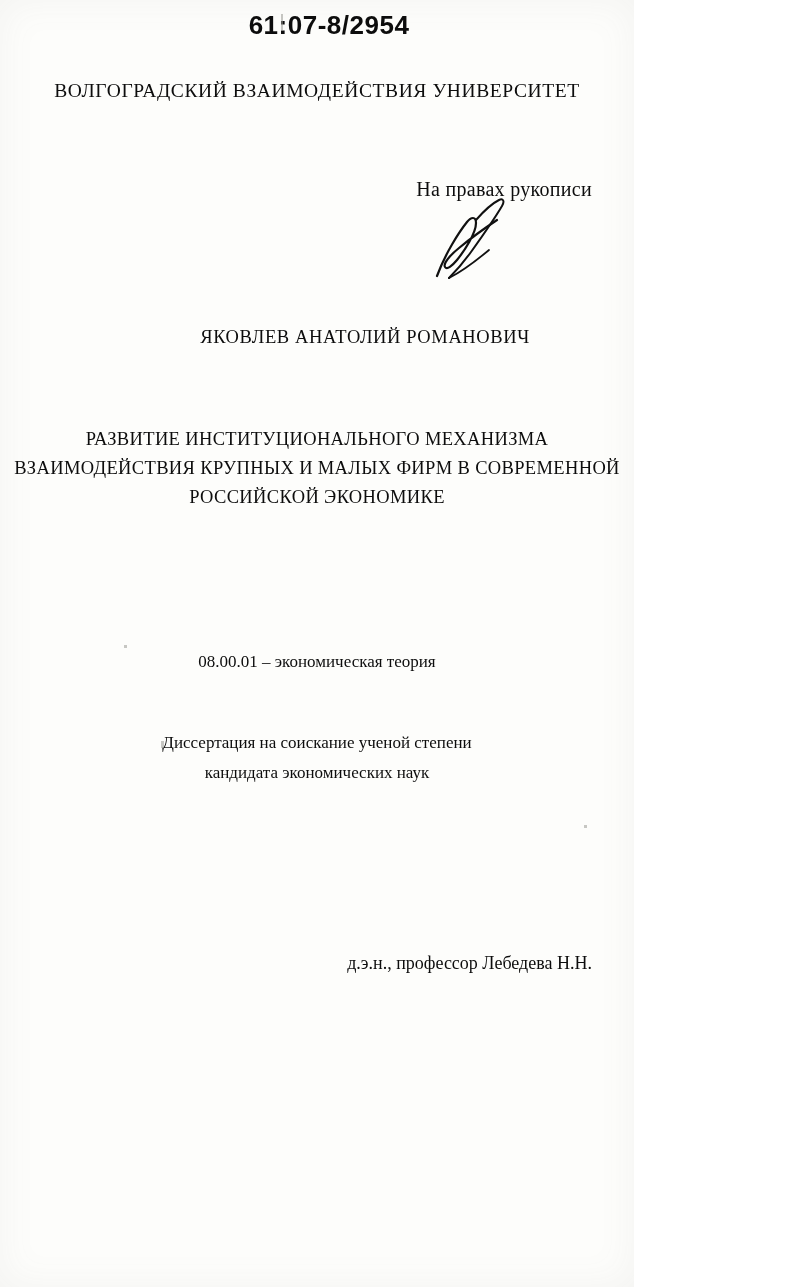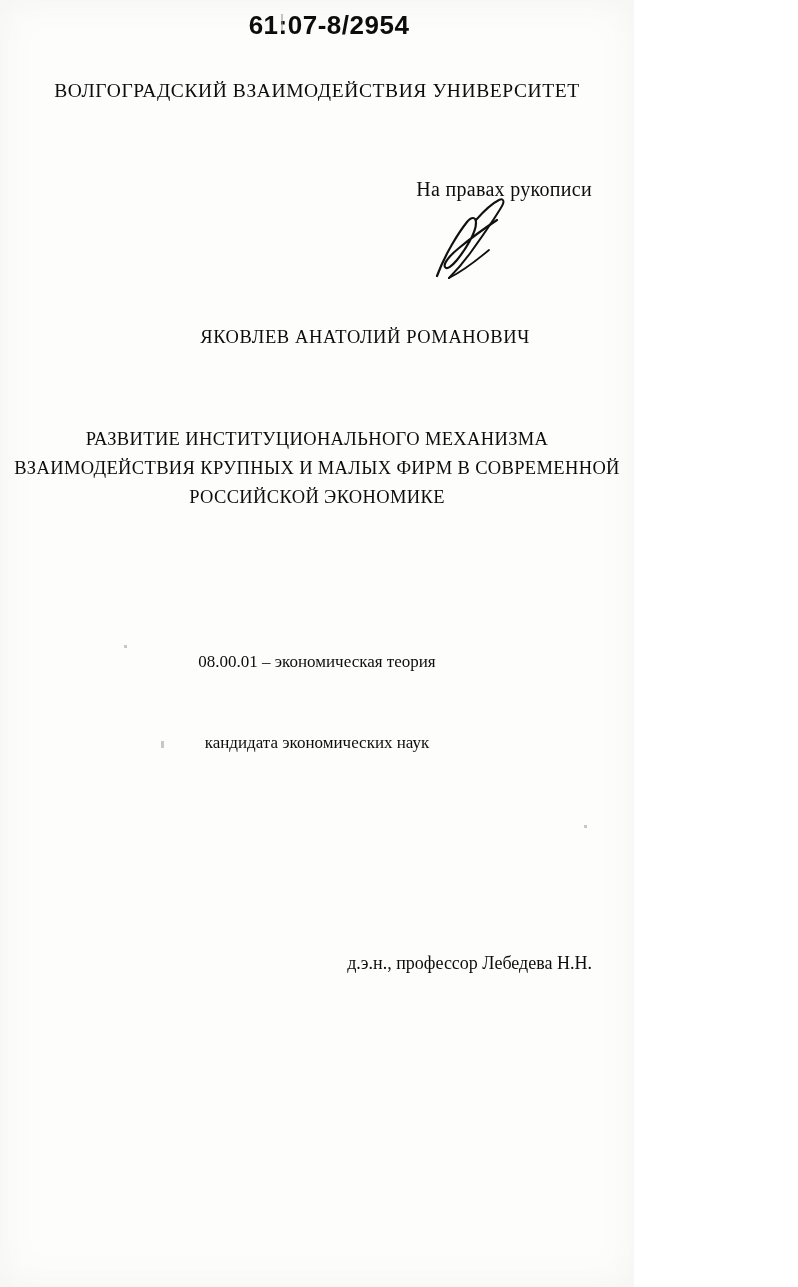--- a/index.html
+++ b/index.html
@@ -155,20 +155,21 @@
 
   <div class="title">
     <span class="line">РАЗВИТИЕ ИНСТИТУЦИОНАЛЬНОГО МЕХАНИЗМА</span>
     <span class="line">ВЗАИМОДЕЙСТВИЯ КРУПНЫХ И МАЛЫХ ФИРМ В СОВРЕМЕННОЙ</span>
     <span class="line">РОССИЙСКОЙ ЭКОНОМИКЕ</span>
   </div>
 
   <div class="specialty">08.00.01 – экономическая теория</div>
 
   <div class="degree">
+    <span class="line">Диссертация на соискание ученой степени</span>
     <span class="line">кандидата экономических наук</span>
   </div>
 
   <div class="advisor">
     <span class="line">д.э.н., профессор Лебедева Н.Н.</span>
   </div>
 
 
   <div class="speck" style="left:281px; top:14px; width:2px; height:16px;"></div>
   <div class="speck" style="left:124px; top:645px; width:3px; height:3px;"></div>

